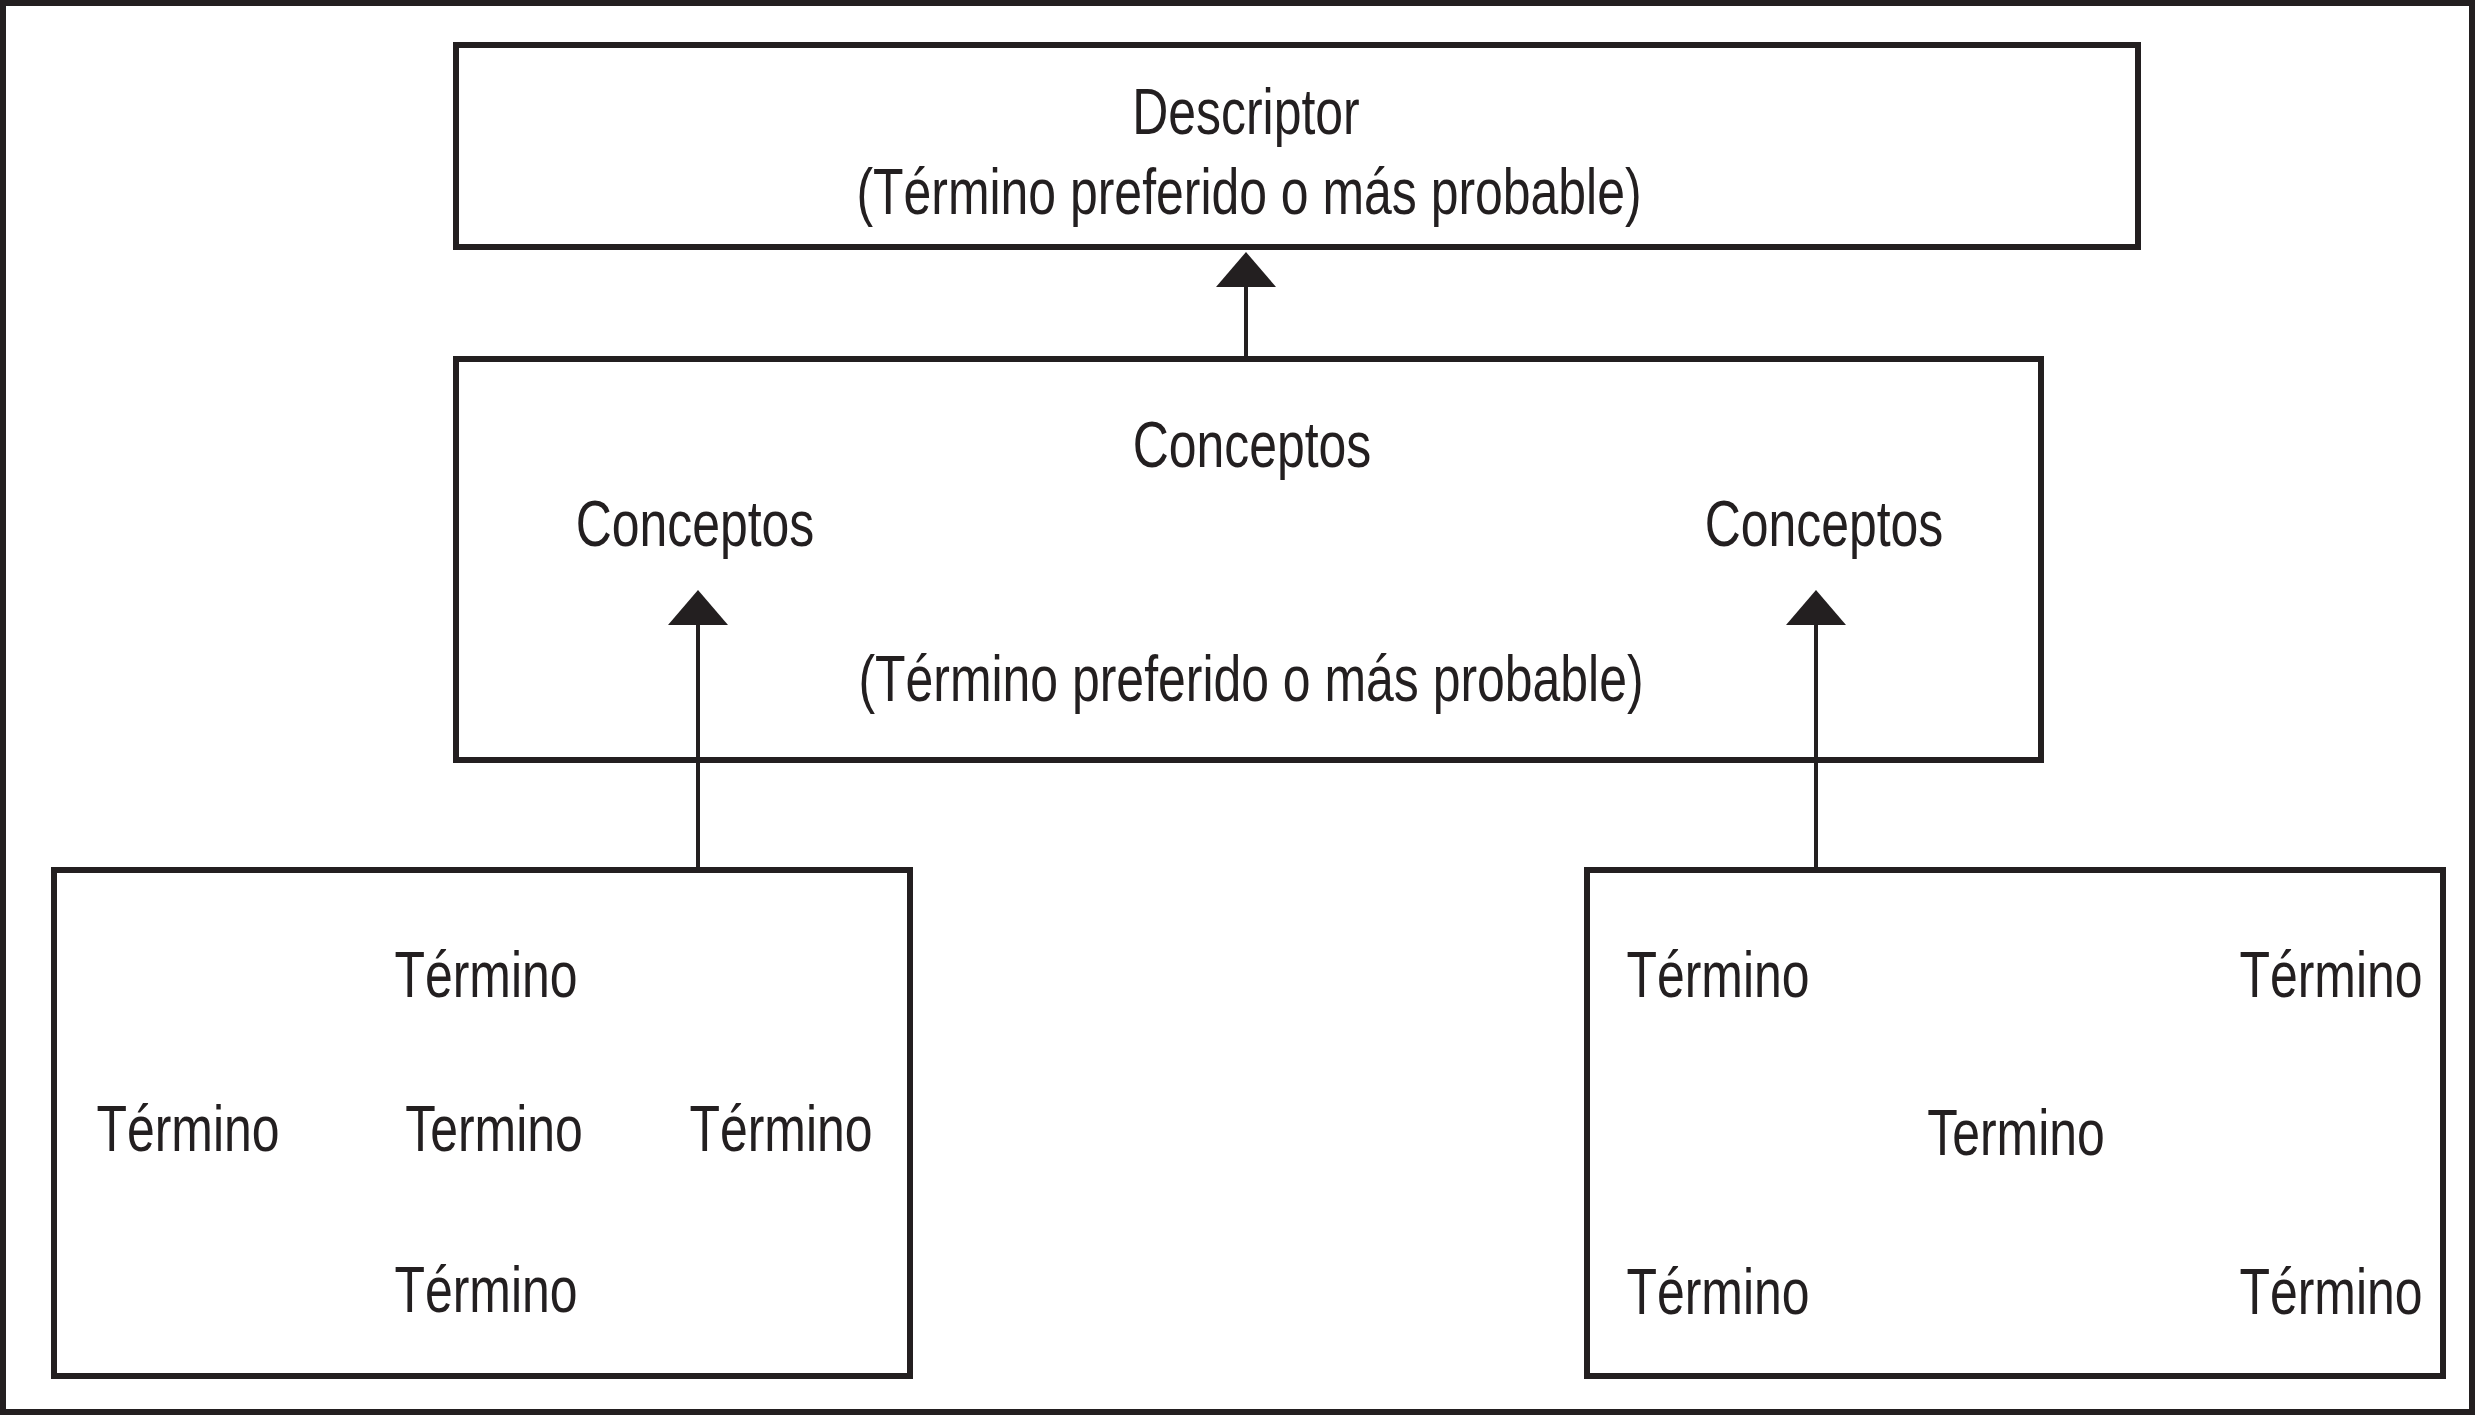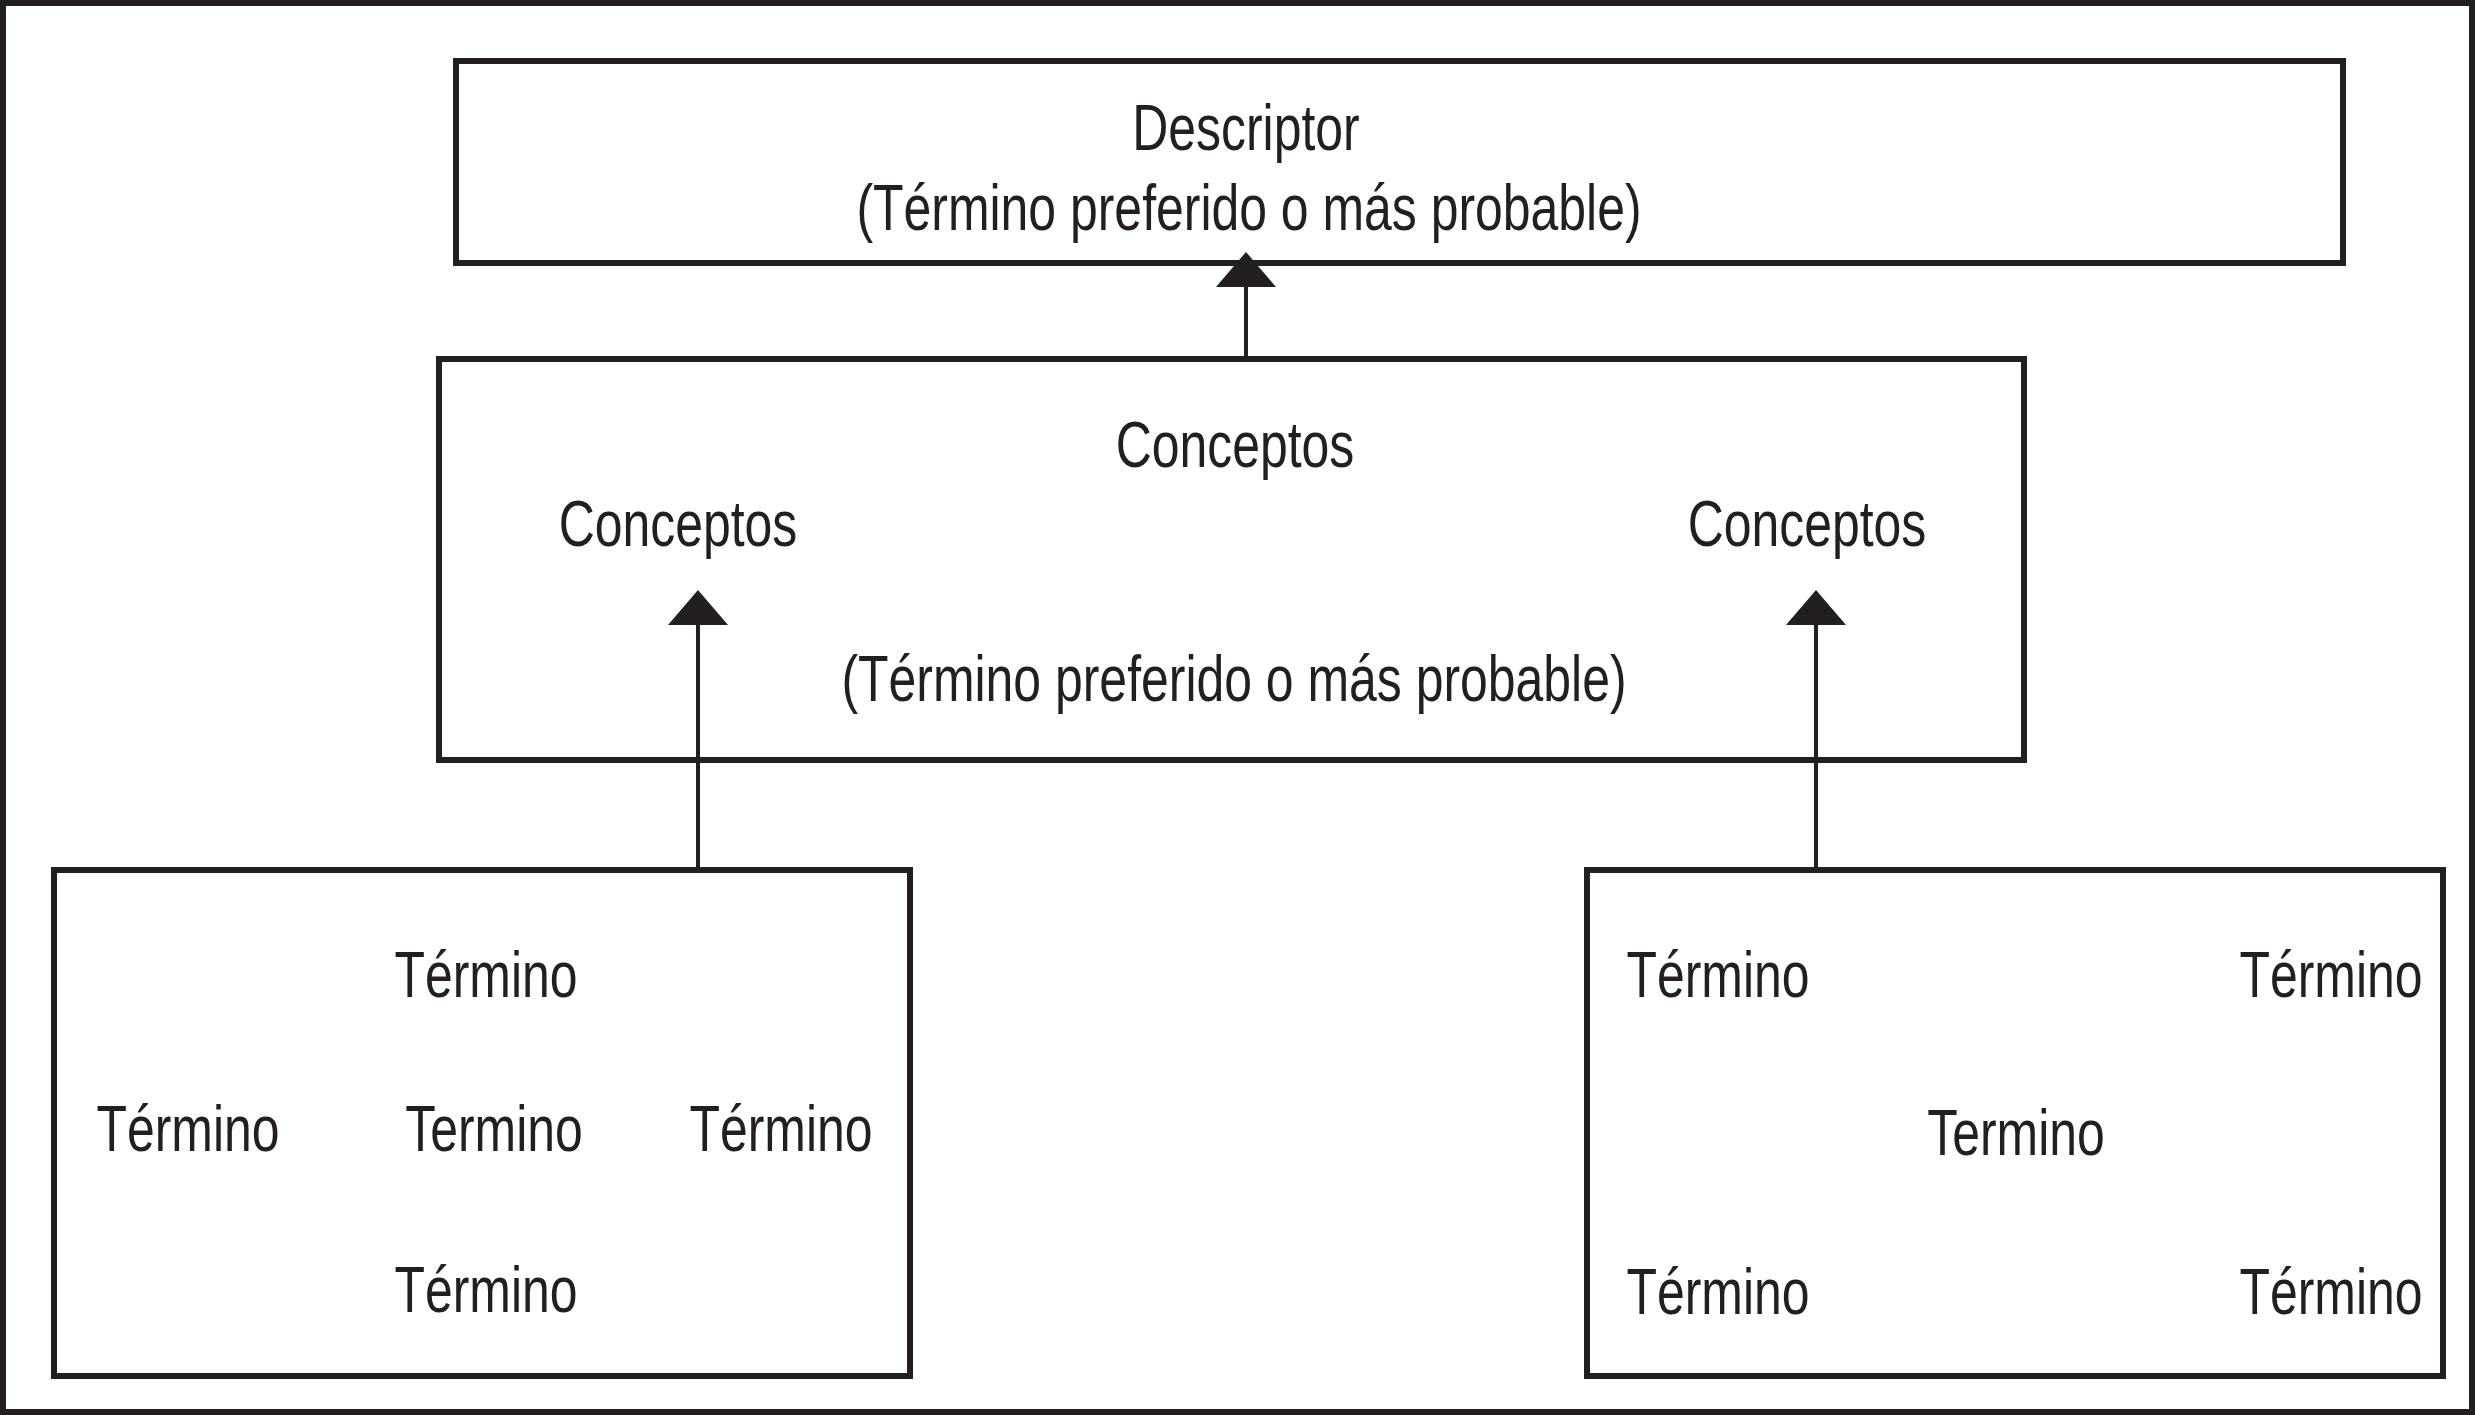--- a/index.html
+++ b/index.html
@@ -41,30 +41,30 @@
   .arrow-head {
     position: absolute;
     width: 0;
     height: 0;
     border-left: 30px solid transparent;
     border-right: 30px solid transparent;
     border-bottom: 35px solid var(--ink, #231f20);
   }
 
   
-  .box-descriptor { left: 447px; top: 36px; width: 1893px; height: 208px; margin-top: 16px; }
+  .box-descriptor { left: 447px; top: 36px; width: 1688px; height: 208px; }
   .descriptor-title    { left: 787px; top: 64px;  }
   .descriptor-subtitle { left: 790px; top: 144px; }
 
   
   .arrow-top-head { left: 1210px; top: 246px; }
   .arrow-top-line { left: 1238px; top: 279px; height: 72px; }
 
   
-  .box-conceptos { left: 430px; top: 350px; width: 1591px; height: 407px; }
+  .box-conceptos { left: 447px; top: 350px; width: 1591px; height: 407px; }
   .conceptos-title    { left: 793px;  top: 83px;  }
   .conceptos-left     { left: 236px;  top: 162px; }
   .conceptos-right    { left: 1365px; top: 162px; }
   .conceptos-subtitle { left: 792px;  top: 317px; }
 
   
   .arrow-left-head  { left: 662px;  top: 584px; }
   .arrow-left-line  { left: 690px;  top: 617px; height: 244px; }
   .arrow-right-head { left: 1780px; top: 584px; }
   .arrow-right-line { left: 1808px; top: 617px; height: 244px; }

